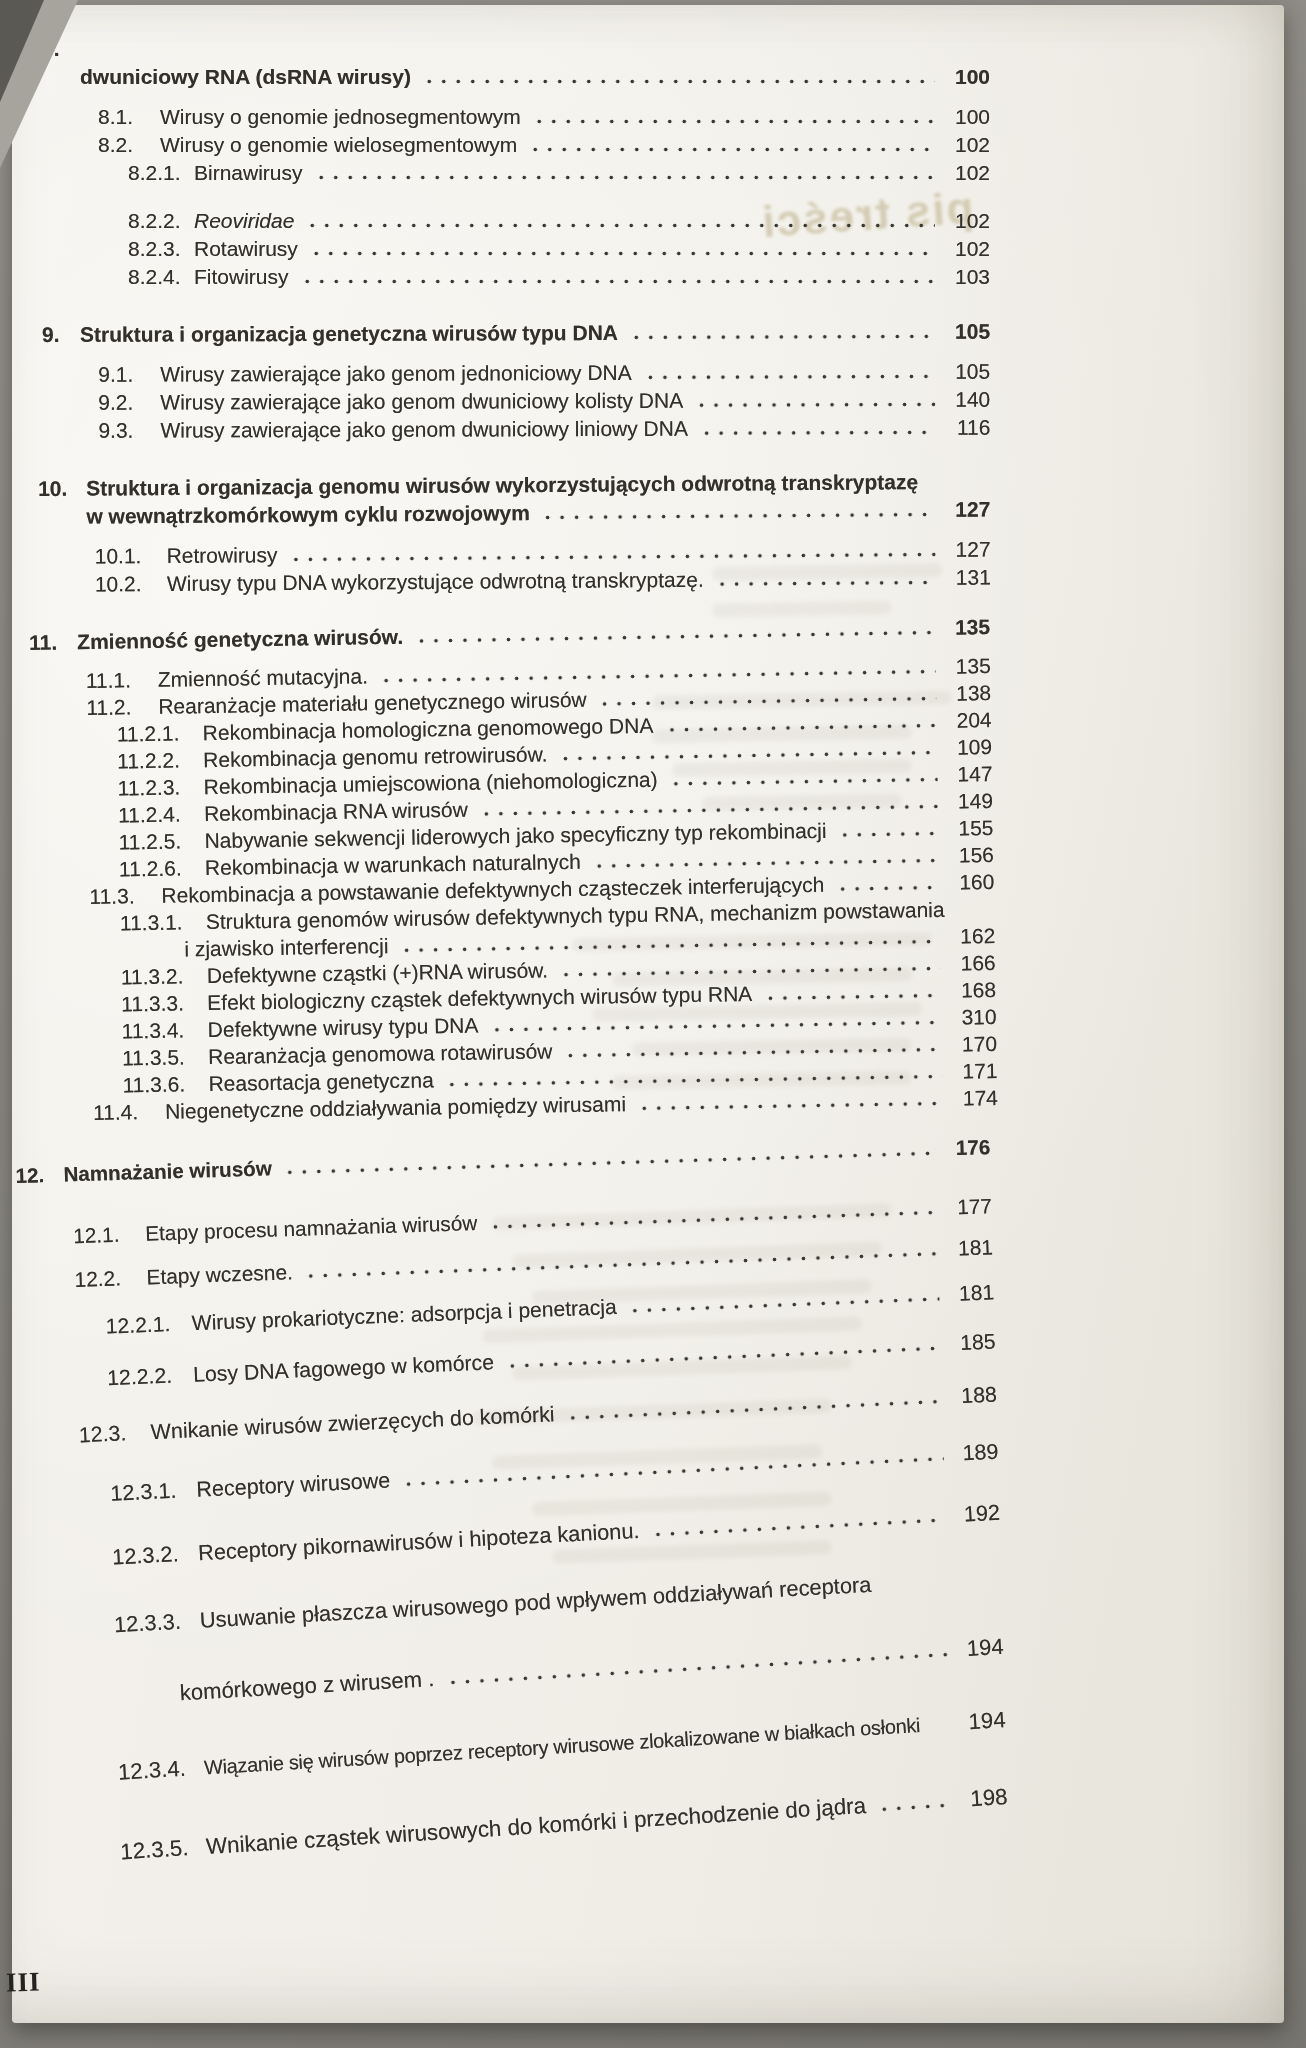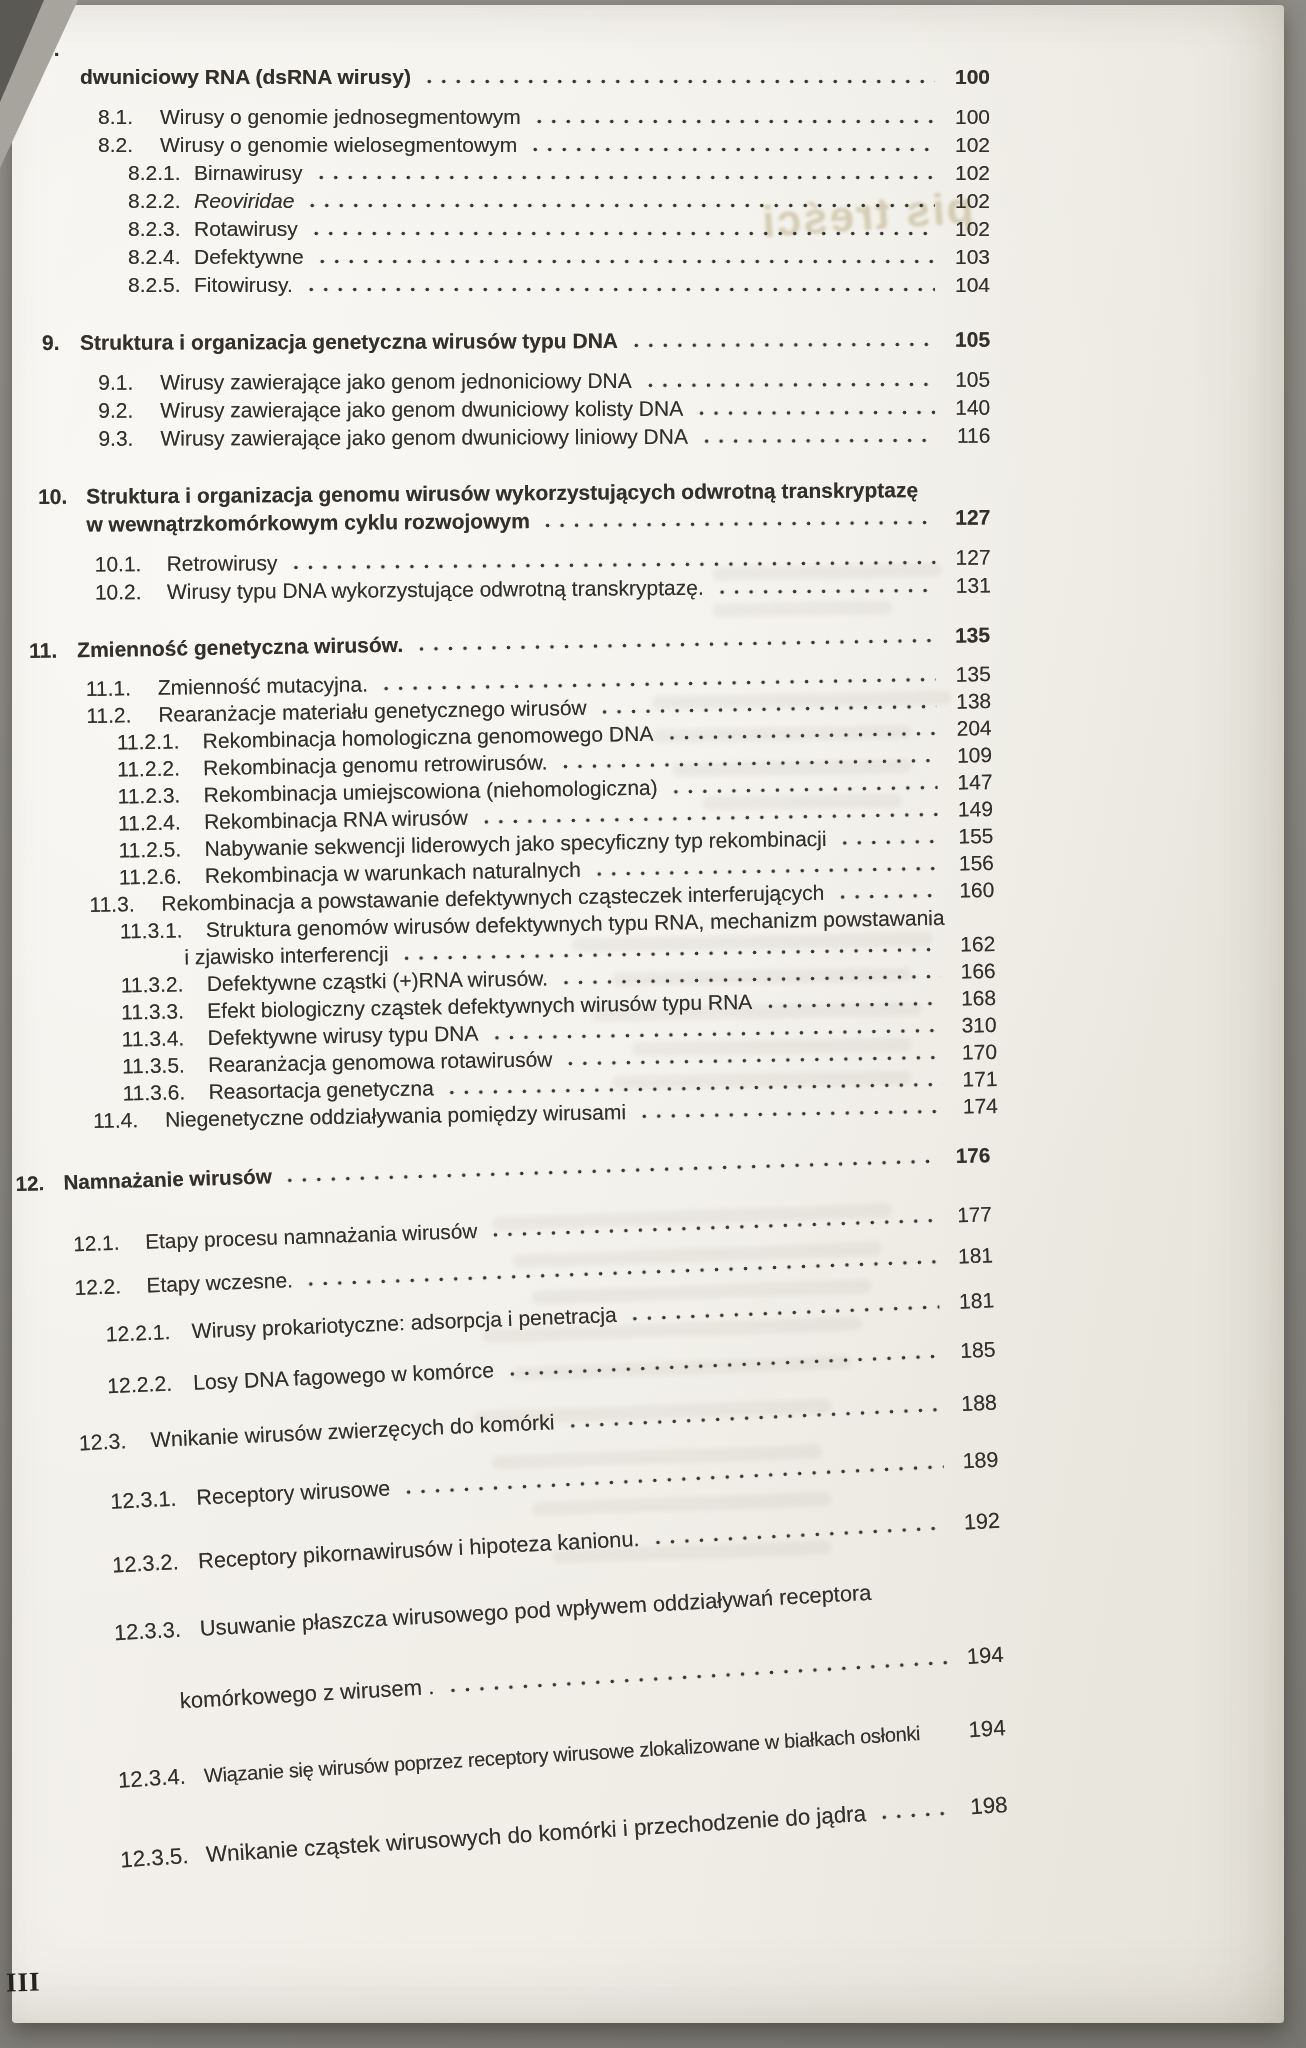--- a/index.html
+++ b/index.html
@@ -43,21 +43,21 @@
   .dots  {
     flex: 1 1 20px; min-width: 14px; height: 5px;
     align-self: baseline; margin: 0 9px 0 11px;
     background-image: radial-gradient(circle, #3a3833 1.7px, rgba(58,56,51,0) 2.1px);
     background-size: 14.5px 5px; background-repeat: repeat-x;
     background-position: left bottom;
   }
   .fill { flex: 1 1 10px; }
   .pg { flex: none; width: 46px; text-align: right; }
   .bold { font-weight: bold; }
-  .italic .title { font-style: italic; }
+  .italic .title { font-style: italic; margin-top: 20px; }
   .nodots .title { font-size: .9em; letter-spacing: -0.3px; }
 
   
   .lvl0 { padding-left: 0; }    .lvl0 .num { width: 38px; }
   .lvl1 { padding-left: 56px; } .lvl1 .num { width: 62px; }
   .lvl2 { padding-left: 86px; } .lvl2 .num { width: 66px; }
   .cont.lvl0 { padding-left: 38px; }
   .cont.lvl2 { padding-left: 150px; }
   .wide .lvl0 .num { width: 48px; }
   .wide .lvl1 .num { width: 72px; }
@@ -157,29 +157,23 @@
           <span class="pg">102</span>
         </div>
         <div class="row lvl2">
           <span class="num">8.2.3.</span>
           <span class="title">Rotawirusy</span>
           <span class="dots"></span>
           <span class="pg">102</span>
         </div>
         <div class="row lvl2">
           <span class="num">8.2.4.</span>
-          <span class="title">Defektywne</span>
+          <span class="title">Fitowirusy</span>
           <span class="dots"></span>
           <span class="pg">103</span>
-        </div>
-        <div class="row lvl2">
-          <span class="num">8.2.5.</span>
-          <span class="title">Fitowirusy.</span>
-          <span class="dots"></span>
-          <span class="pg">104</span>
         </div>
       </div>
       <div class="chapter ch1">
         <div class="row lvl0 bold">
           <span class="num">9.</span>
           <span class="title">Struktura i organizacja genetyczna wirusów typu DNA</span>
           <span class="dots"></span>
           <span class="pg">105</span>
         </div>
         <div class="row lvl1 gap-sm">

